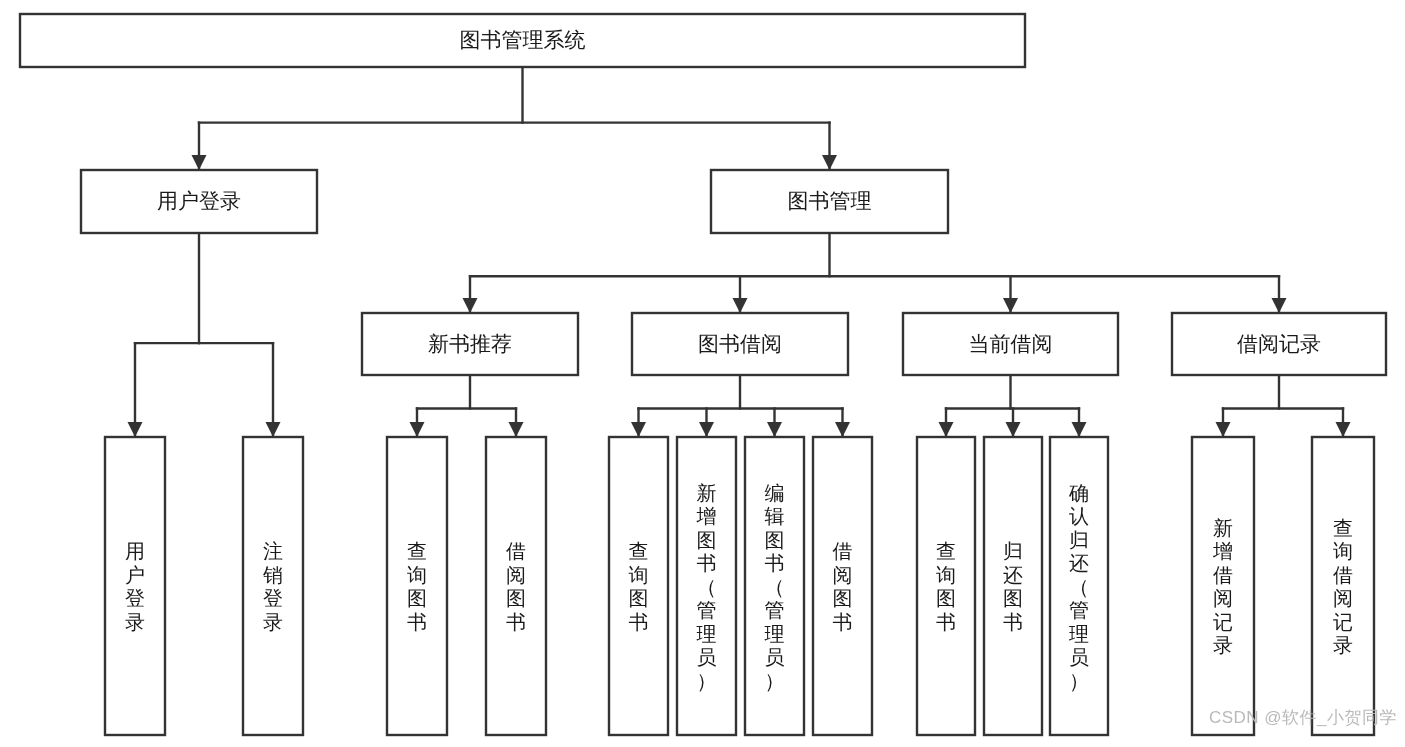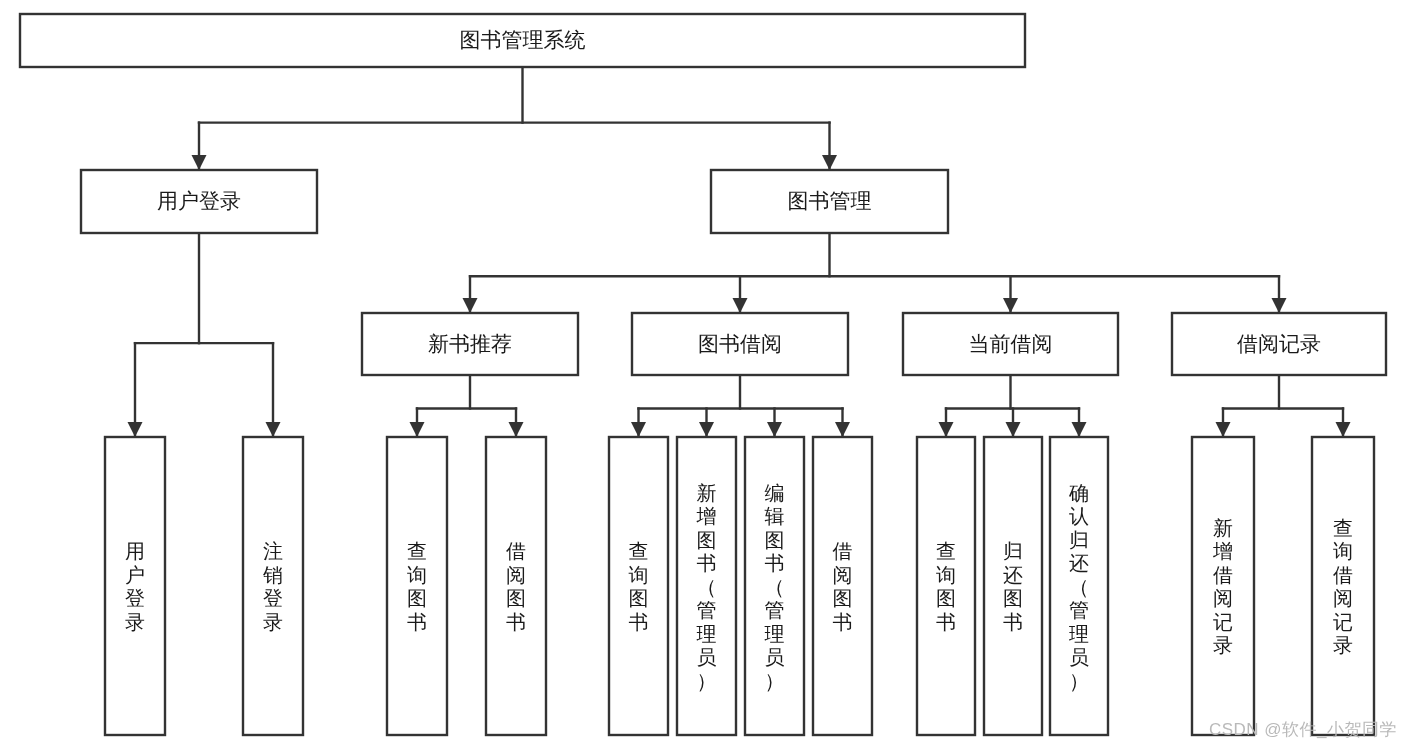--- a/index.html
+++ b/index.html
@@ -46,21 +46,21 @@
   }
   .node-label-v {
     font-family: "Liberation Sans", "DejaVu Sans", sans-serif;
     font-size: 20px;
     fill: #1a1a1a;
     text-anchor: middle;
   }
   .watermark {
     position: absolute;
     right: 8px;
-    bottom: 6px;
+    bottom: 18px;
     font-family: "Liberation Sans", "DejaVu Sans", sans-serif;
     font-size: 17px;
     color: #b9b9b9;
     letter-spacing: 0.5px;
     white-space: nowrap;
     user-select: none;
   }
 </style>
 </head>
 <body>

